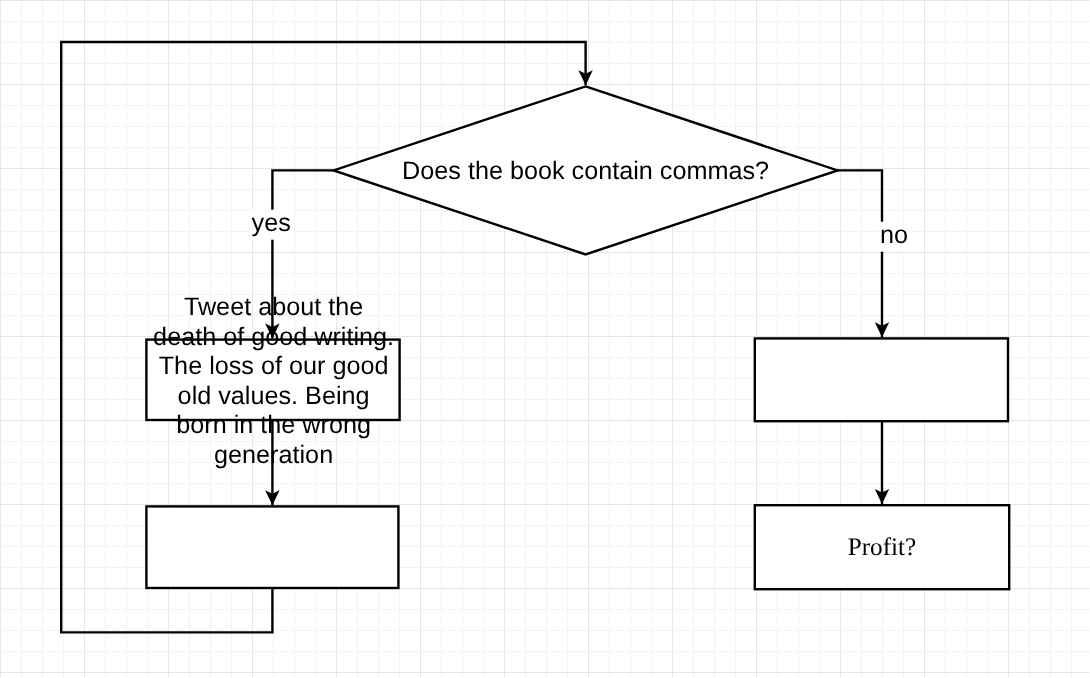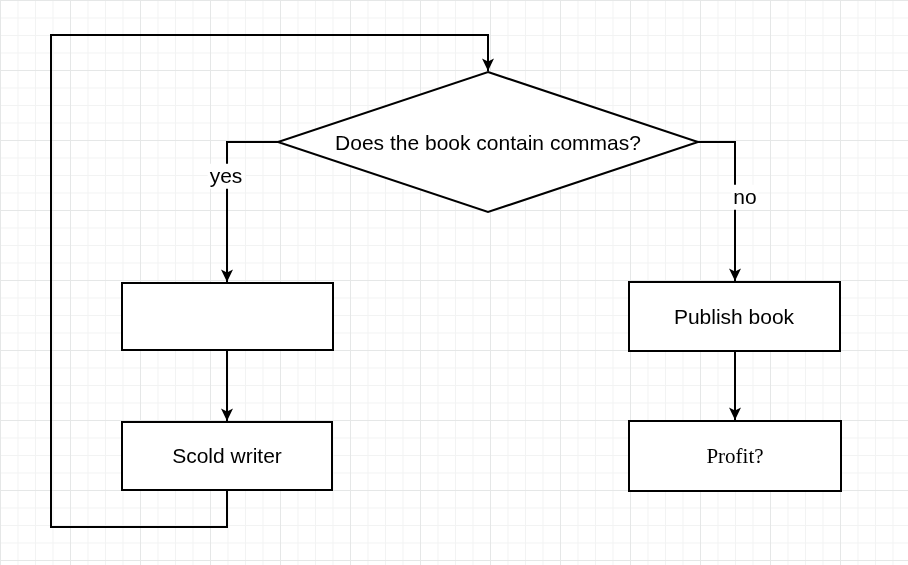--- a/index.html
+++ b/index.html
@@ -53,24 +53,28 @@
 
     <polygon class="shape" points="488,72 698,142 488,212 278,142"></polygon>
     <rect class="shape" x="122" y="283" width="211" height="67"></rect>
     <rect class="shape" x="122" y="422" width="210" height="68"></rect>
     <rect class="shape" x="629" y="282" width="211" height="69"></rect>
     <rect class="shape" x="629" y="421" width="212" height="70"></rect>
   </svg>
 
   <div class="label" style="left:488px; top:143px;">Does the book contain commas?</div>
 
-  <div class="label edge-label" style="left:226px; top:176px;">yes</div>
+  <div class="label edge-label" style="left:226px; top:187px;">yes</div>
 
   <div class="label edge-label" style="left:745px; top:197px;">no</div>
 
+  <div class="label multiline" style="left:228px; top:318px;">Tweet about the
+death of good writing.
+The loss of our good
+old values. Being
+born in the wrong
+generation</div>
 
-  <div class="label" style="left:227px; top:456px;">Scold writer</div>
 
-  <div class="label" style="left:734px; top:317px;">Publish book</div>
 
   <div class="label" style="left:735px; top:456px;font-family:Liberation Serif, serif;">Profit?</div>
 
 </div>
 
 </body></html>

